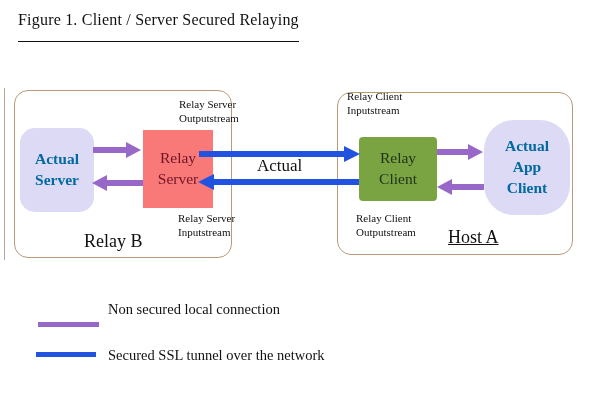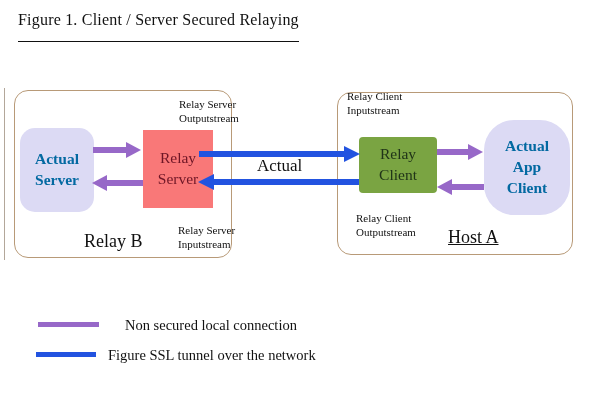--- a/index.html
+++ b/index.html
@@ -45,33 +45,33 @@
     font-size:15.5px;
     line-height:1.35;
   }
   .lavender { background:#dcdaf4; border-radius:15px; color:#0369a1;font-weight:bold; }
   .actual-server { left:20px; top:128px; width:74px; height:84px; padding:0 6px; }
   .relay-server {
     left:143px; top:130px; width:70px; height:78px;
     background:#f97878; color:#6e1626; padding:0 2px;
   }
   .relay-client {
-    left:359px; top:137px; width:78px; height:56px;
+    left:359px; top:137px; width:78px; height:64px;
     background:#7aa442; color:#203418; border-radius:4px; padding:0 8px;
   }
   .actual-app-client { left:484px; top:120px; width:86px; height:95px; padding:0 19px;border-radius:30px; }
 
   
   .stream-label {
     font-size:11px;
     line-height:1.25;
     width:82px;
   }
   .lbl-rs-out { left:179px; top:98px; }
-  .lbl-rs-in  { left:178px; top:224px; }
+  .lbl-rs-in  { left:178px; top:212px; }
   .lbl-rc-in  { left:347px; top:90px; }
   .lbl-rc-out { left:356px; top:212px; width:88px; }
 
   .host-label { font-size:18px; }
   .lbl-host-b { left:84px;  top:231px; }
   .lbl-host-a { left:448px; top:227px;text-decoration:underline; }
 
   .network-label { left:257px; top:156px; font-size:17px; }
 
   
@@ -90,21 +90,21 @@
   .arr-net-top  { left:199px; top:146px; }
   .arr-net-bot  { left:198px; top:174px; }
   .arr-rc-to-ac { left:437px; top:144px; }
   .arr-ac-to-rc { left:437px; top:179px; }
 
   
   .legend-line { height:5px; }
   .legend-line.purple { left:38px; top:322px; width:61px; background:#9768c8; }
   .legend-line.blue   { left:36px; top:352px; width:60px; background:#2253e0; }
   .legend-text { font-size:14.5px; line-height:24px; }
-  .legend-text.non-secured { left:108px; top:313px; width:260px;margin-left:17px; }
+  .legend-text.non-secured { left:108px; top:297px; width:260px; }
   .legend-text.secured     { left:108px; top:343px; width:225px; }
 </style>
 </head>
 <body>
 
 <div class="abs title">Figure 1. Client / Server Secured Relaying</div>
 
 <div class="abs margin-line"></div>
 
 <div class="abs host host-b"></div>
@@ -146,13 +146,13 @@
   <div class="head right purple"></div>
 </div>
 <div class="abs arrow arr-ac-to-rc">
   <div class="head left purple"></div>
   <div class="shaft purple" style="width:32px"></div>
 </div>
 
 <div class="abs legend-line purple"></div>
 <div class="abs legend-text non-secured">Non secured local connection</div>
 <div class="abs legend-line blue"></div>
-<div class="abs legend-text secured">Figure SSL tunnel over the network</div>
+<div class="abs legend-text secured">Secured SSL tunnel over the network</div>
 
 </body></html>

